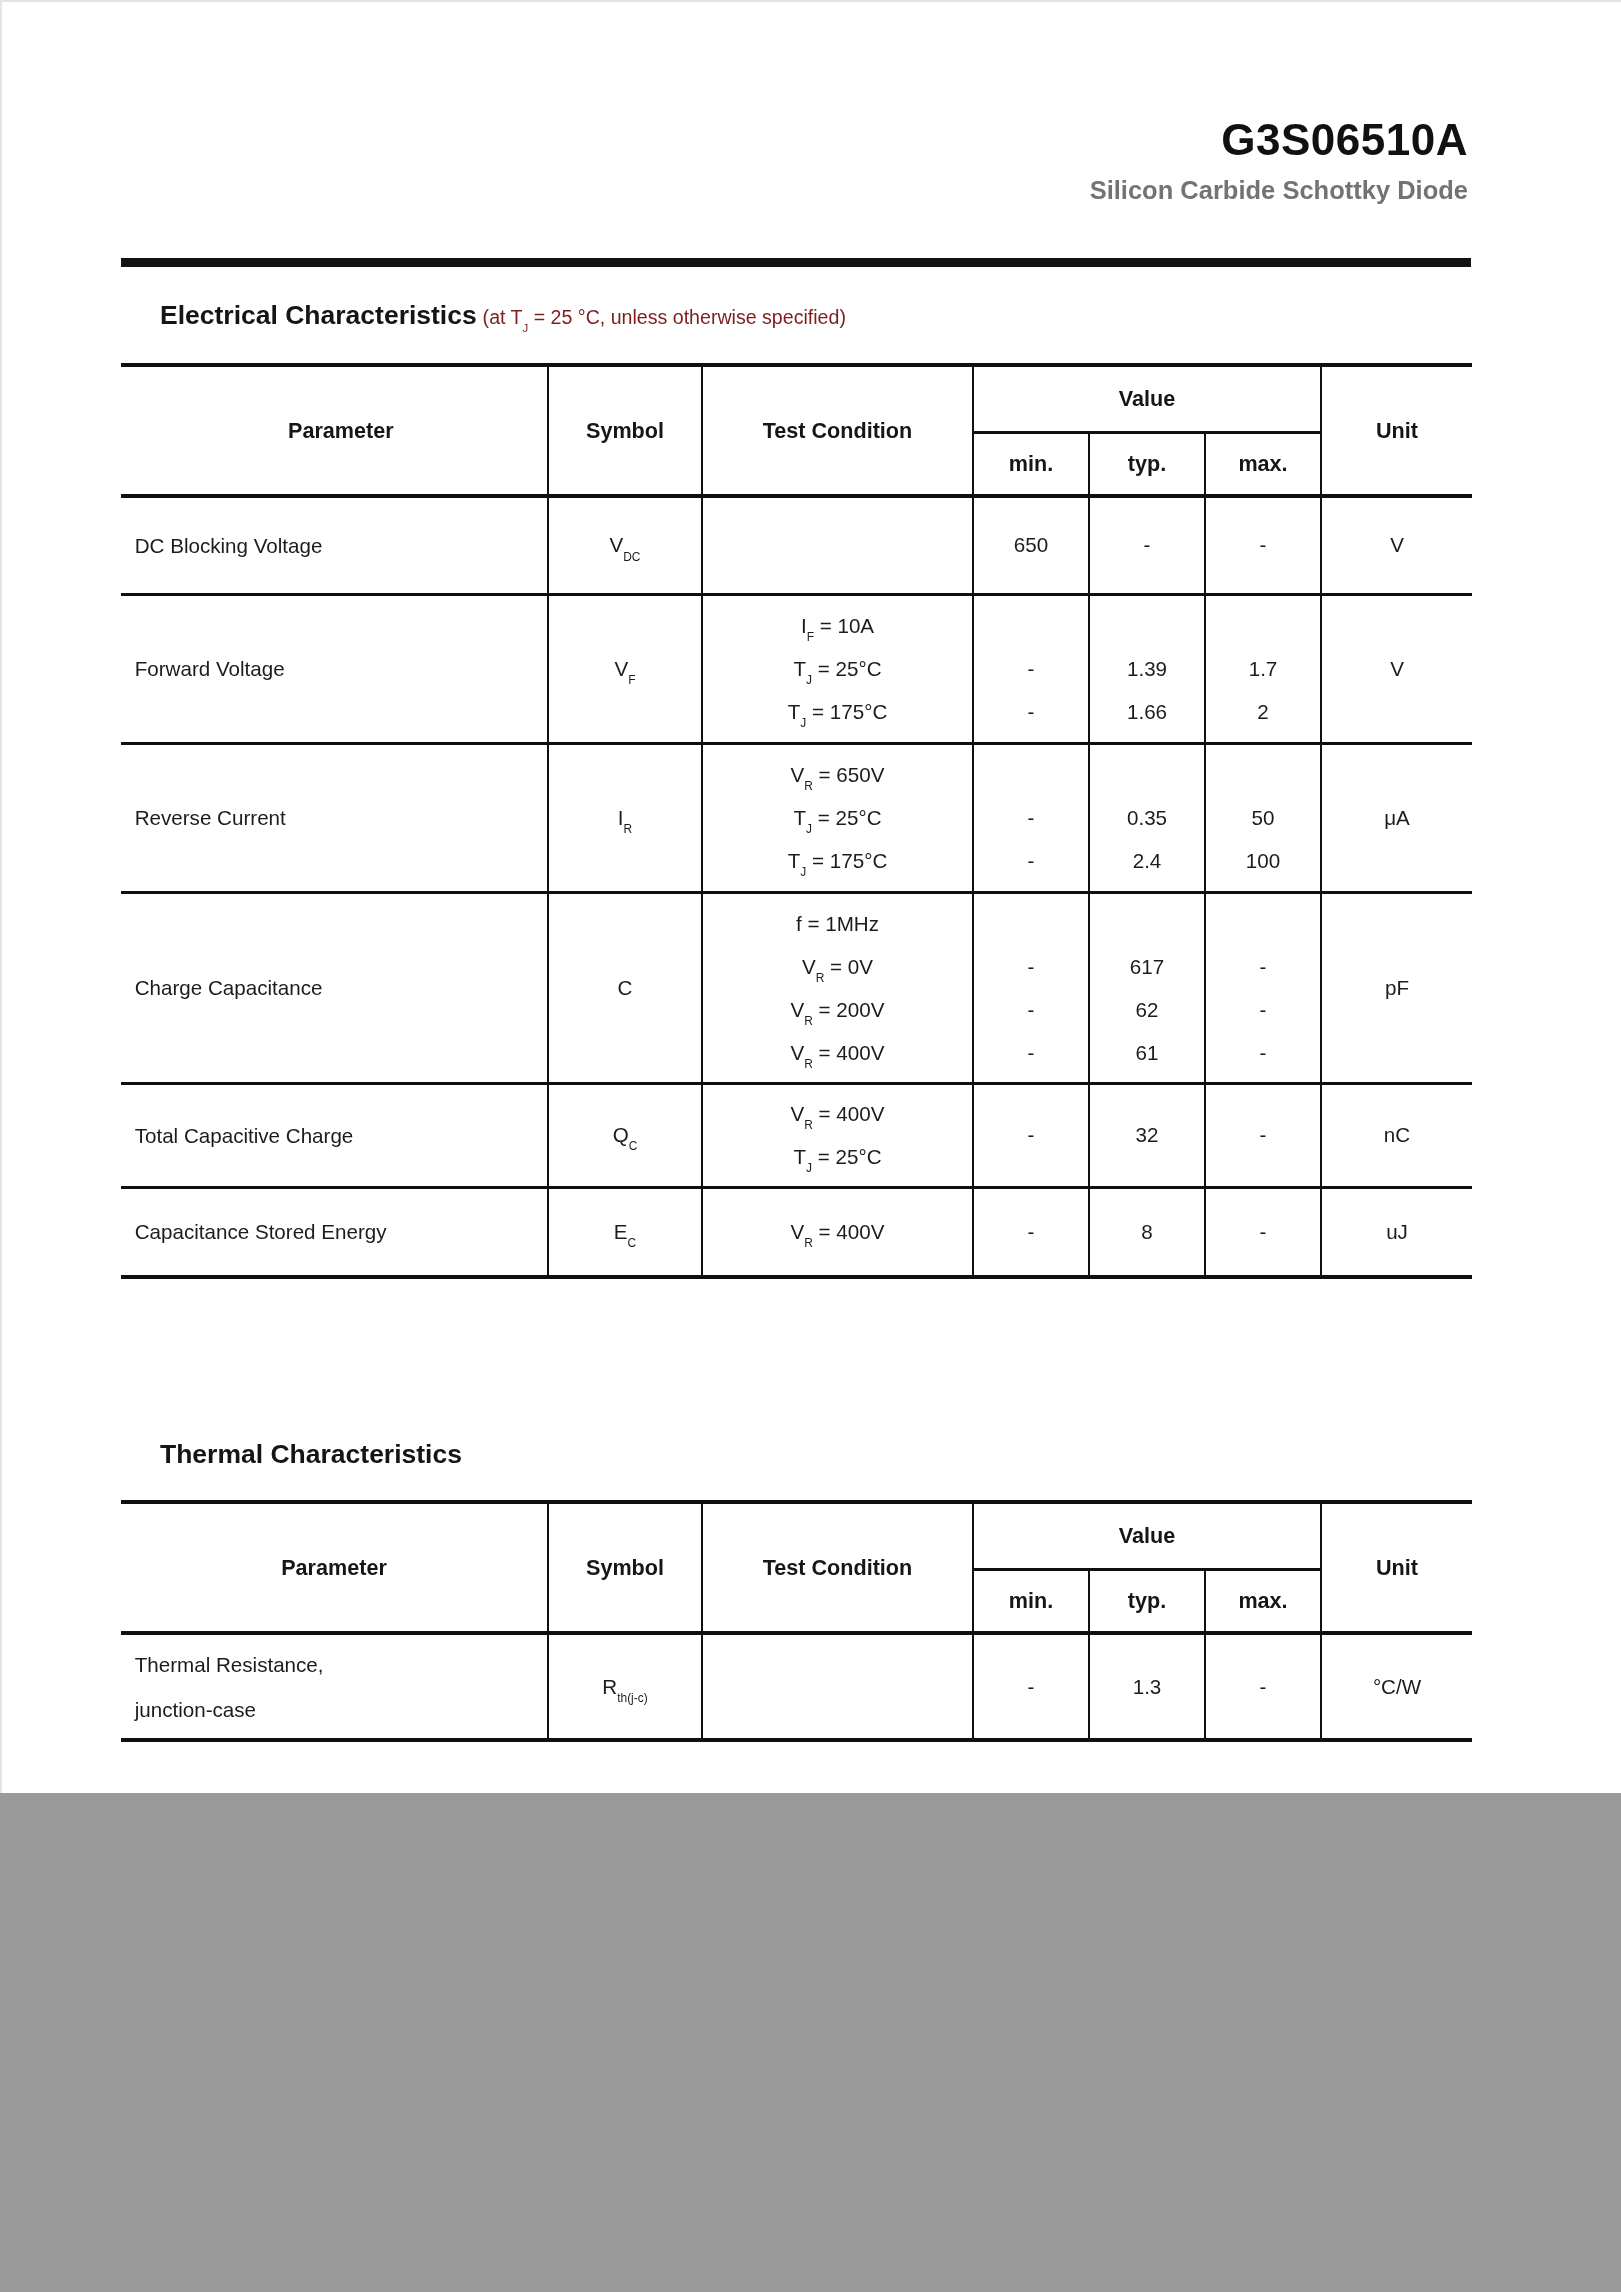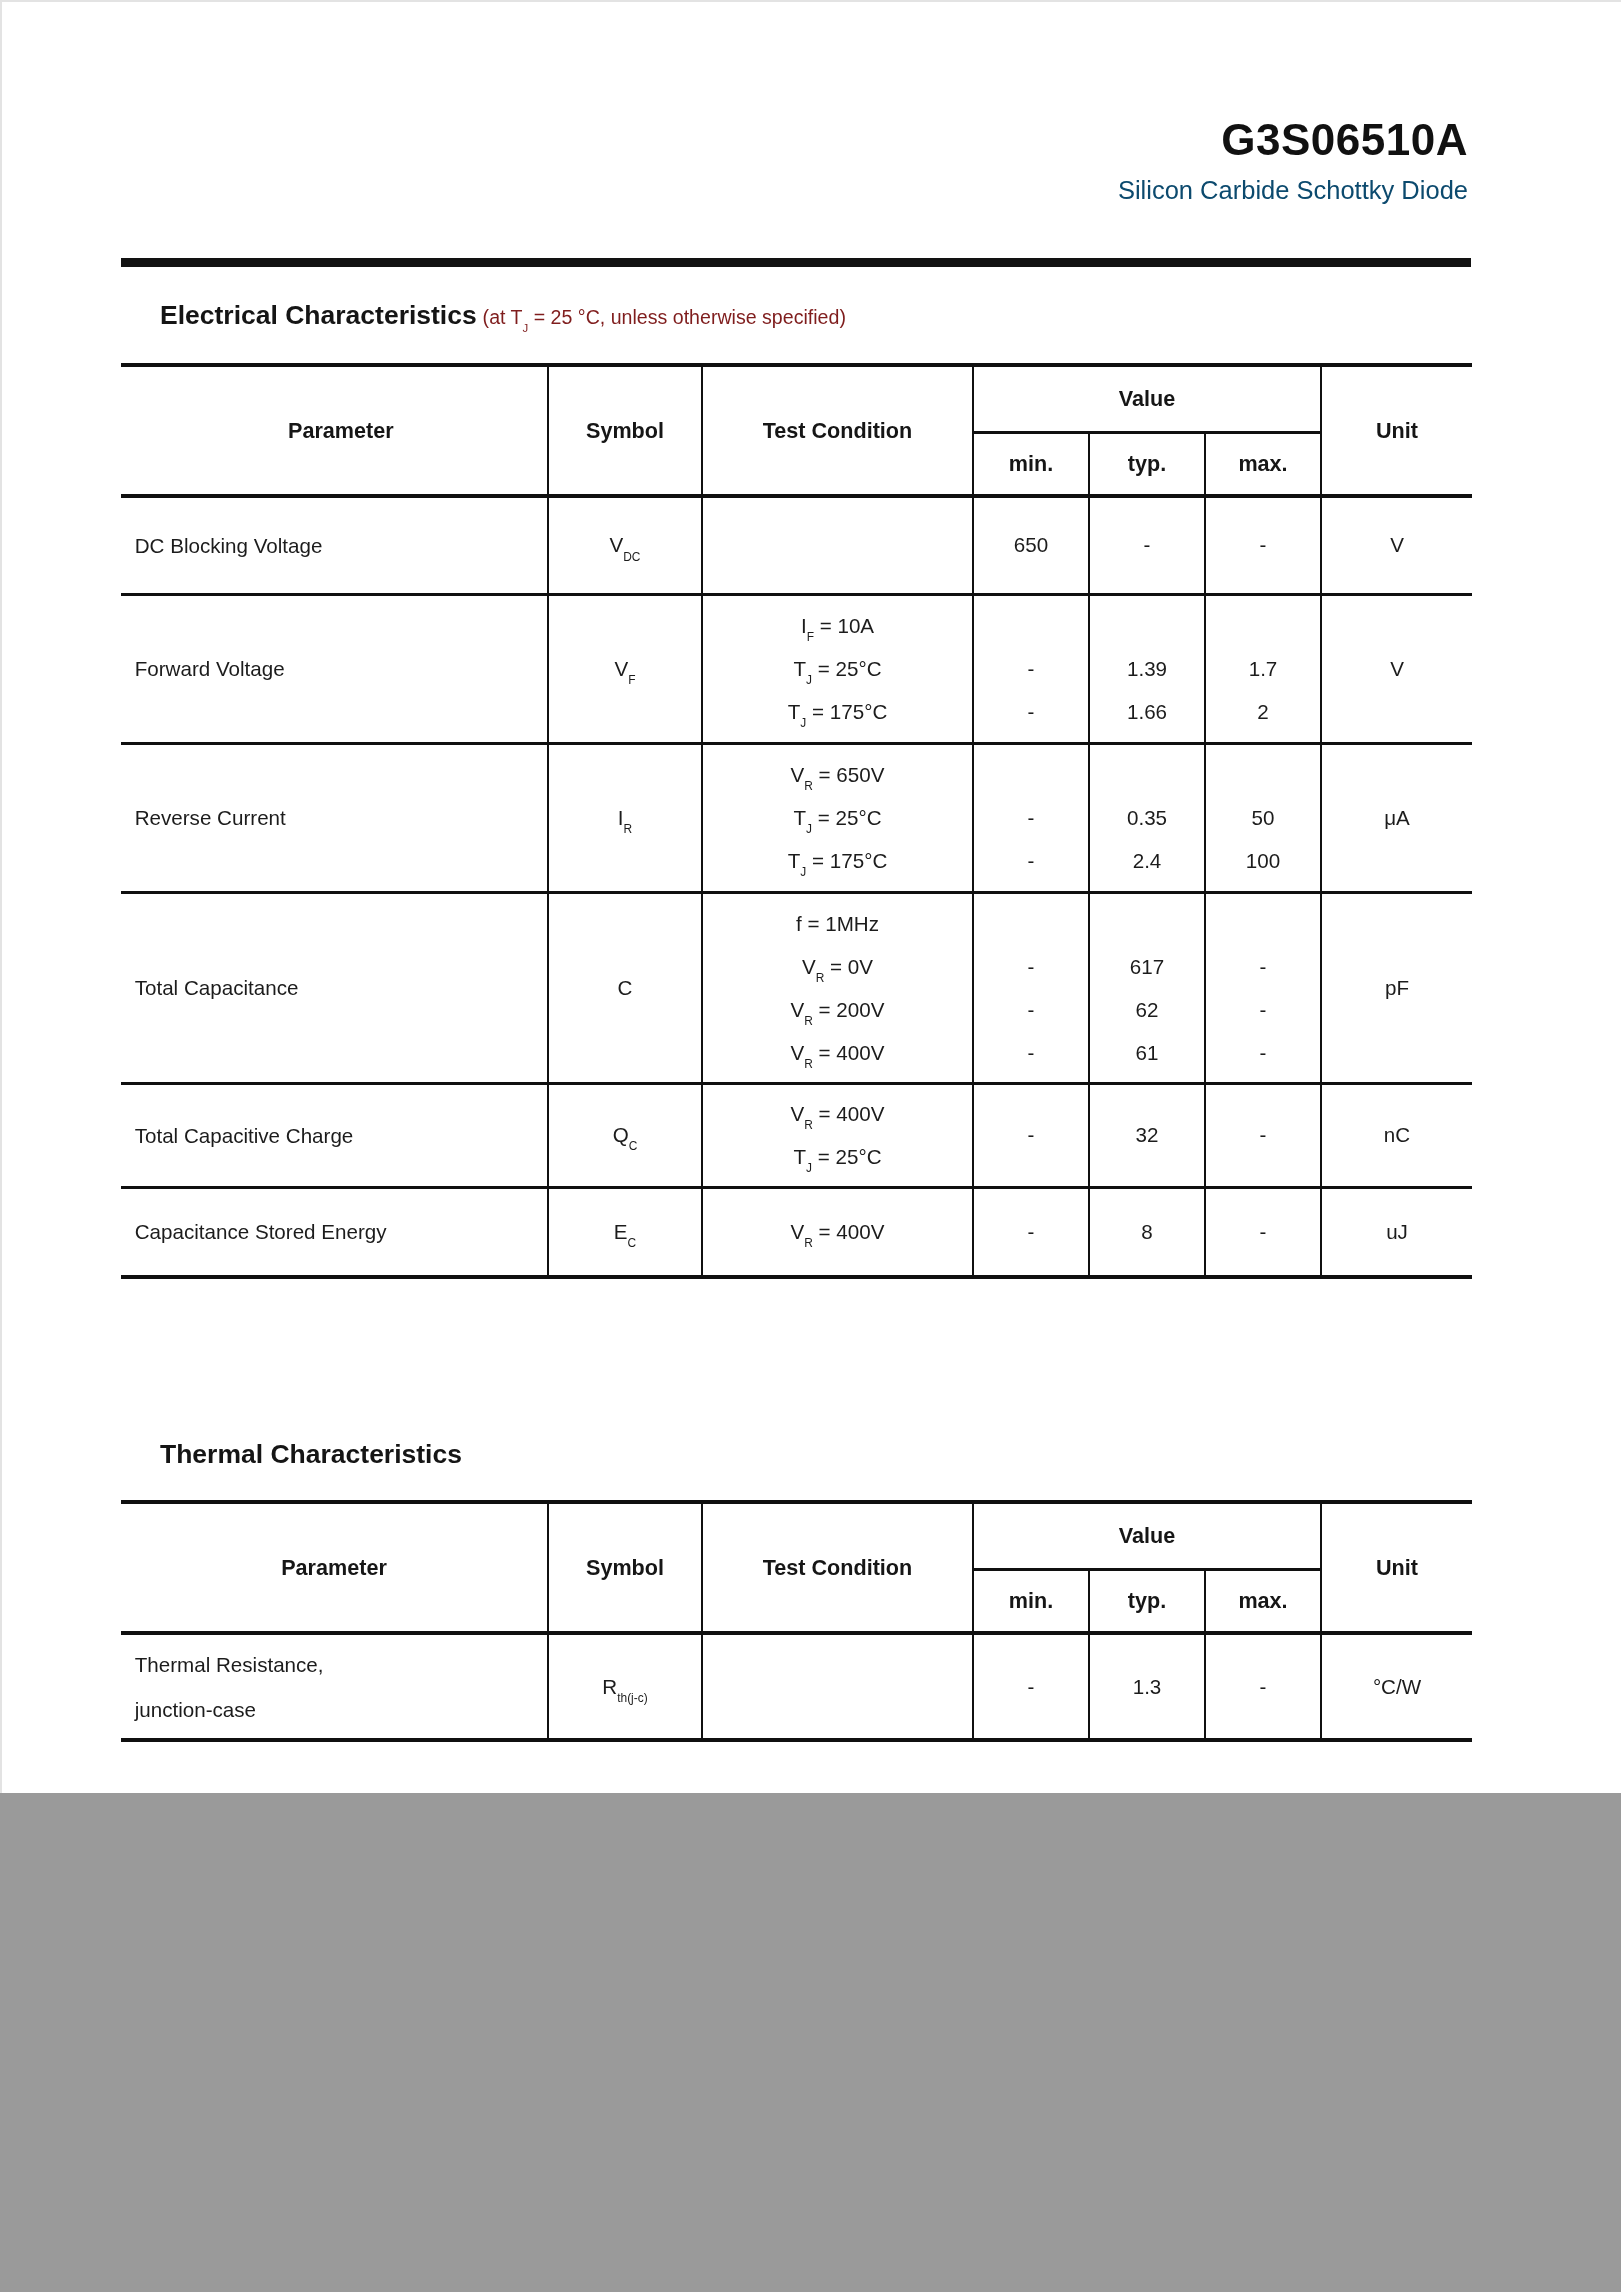--- a/index.html
+++ b/index.html
@@ -12,21 +12,21 @@
     color: #1a1a1a;
     margin: 0 auto;
     overflow: hidden;
   }
   .scan-edge-top  { position:absolute; top:0; left:0; width:100%; height:2px; background:#e3e3e3; }
   .scan-edge-left { position:absolute; top:0; left:0; width:2px; height:100%; background:#e3e3e3; }
 
   
   .doc-header { position: absolute; top: 116px; right: 153px; text-align: right; }
   .part-number { font-size: 44px; font-weight: 700; letter-spacing: 0.5px; color: #111; line-height: 1.1; }
-  .subtitle { font-size: 25.5px; font-weight: 400; color: #0c4a6e; margin-top: 11.8px; line-height: 1.1; }
+  .subtitle { font-size: 25.5px; font-weight: 700; color: #737373; margin-top: 11.8px; line-height: 1.1; }
   .header-rule { position: absolute; top: 258px; left: 121px; width: 1350px; height: 8.8px; background: #121212; }
 
   
   .section-heading { position: absolute; left: 160px; font-size: 26.5px; font-weight: 700; color: #151515; white-space: nowrap; }
   .section-heading .note { font-size: 19.6px; font-weight: 400; color: #7f1d1d; margin-left: 5.9px; }
   .heading-electrical { top: 300px; }
   .heading-thermal { top: 1439px; }
 
   
   .tbl-wrap { position: absolute; left: 121px; }
@@ -172,21 +172,21 @@
           </td>
           <td>
             <div class="ln"></div>
             <div class="ln">50</div>
             <div class="ln">100</div>
           </td>
           <td>μA</td>
         </tr>
         <tr style="height:191px">
           <td class="param">
-              <div class="ln">Total Capacitance</div>
+              <div class="ln">Charge Capacitance</div>
             </td>
           <td>C</td>
           <td>
             <div class="ln">f = 1MHz</div>
             <div class="ln">V<sub>R</sub> = 0V</div>
             <div class="ln">V<sub>R</sub> = 200V</div>
             <div class="ln">V<sub>R</sub> = 400V</div>
           </td>
           <td>
             <div class="ln"></div>

